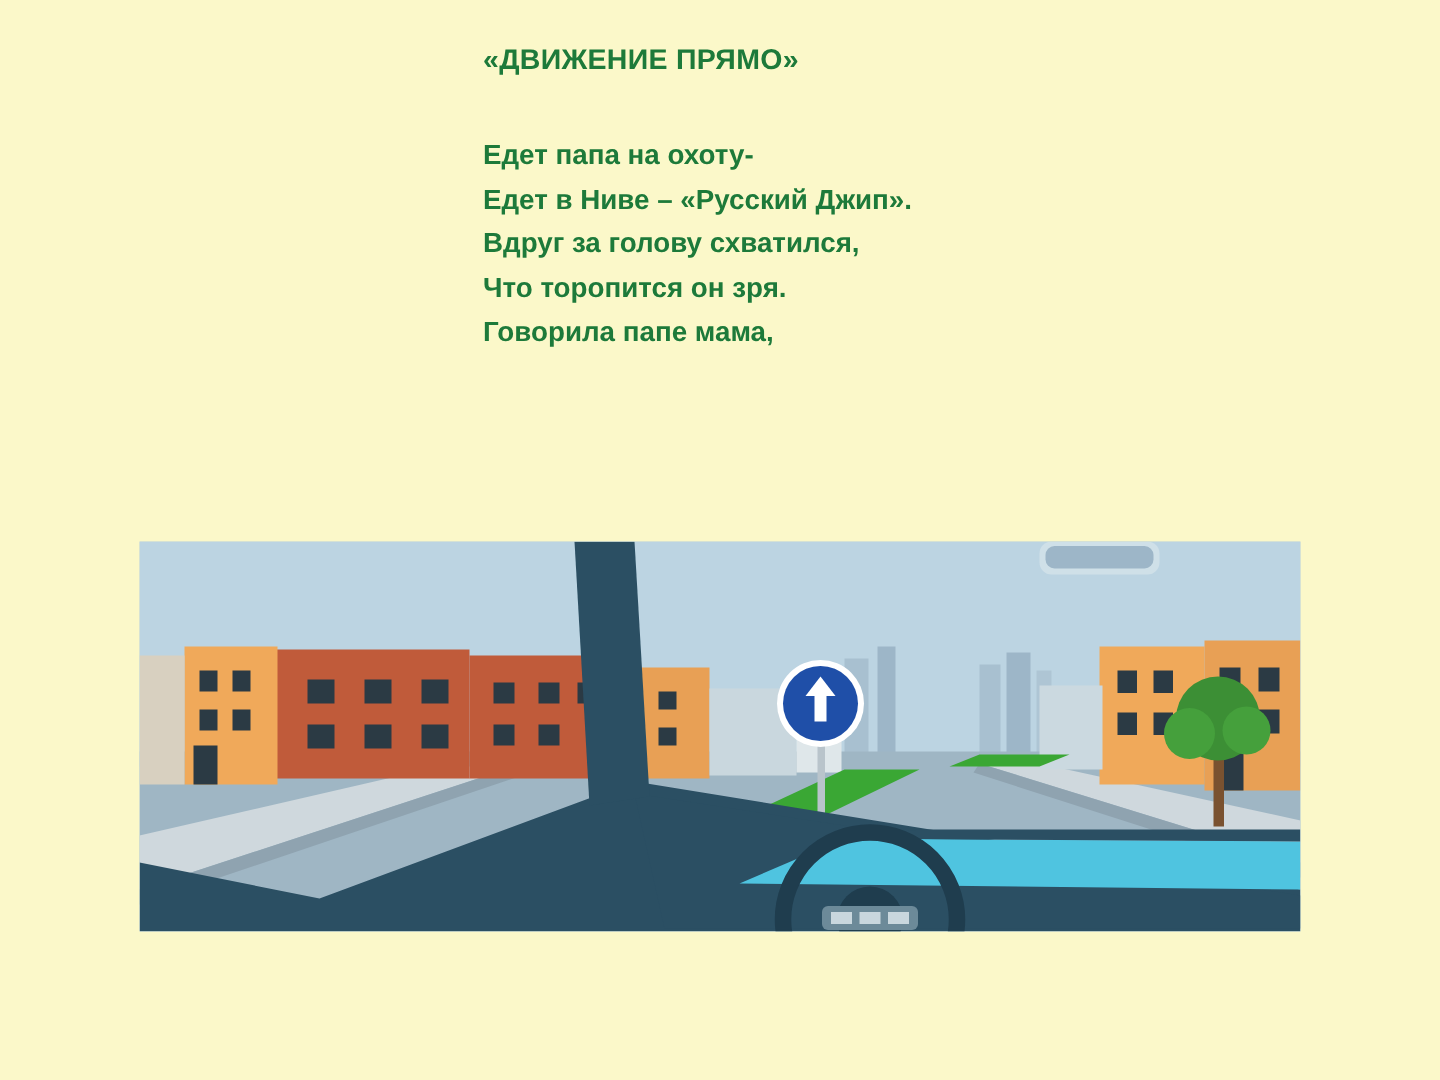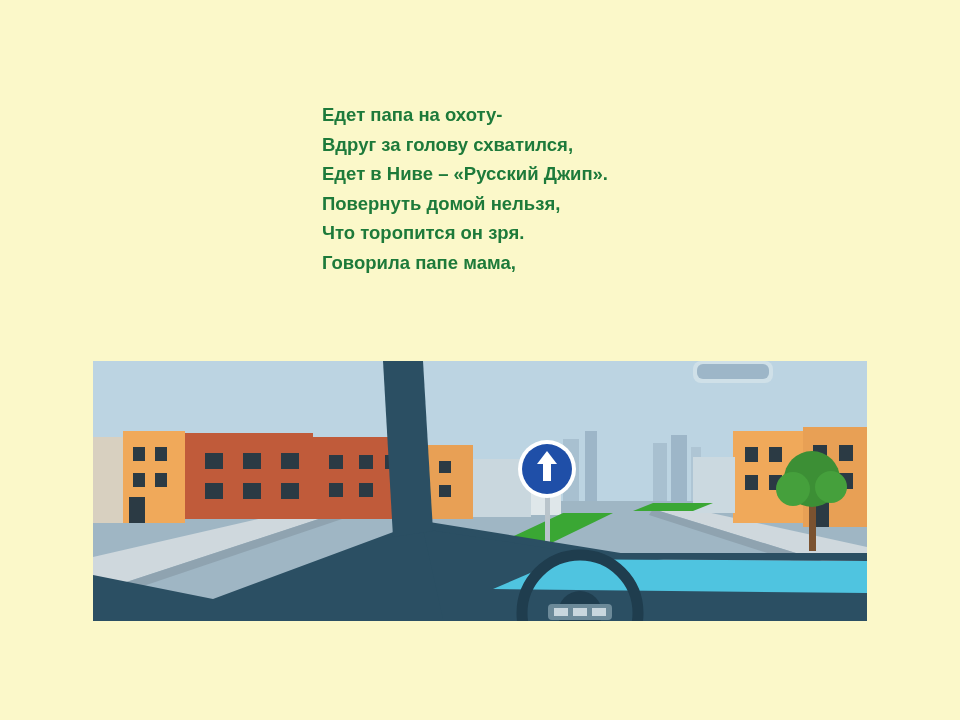--- a/index.html
+++ b/index.html
@@ -33,21 +33,20 @@
     white-space: nowrap;
   }
   #poem {
     position: absolute;
     left: 322px;
     top: 88px;
     font-size: 18.5px;
     font-weight: bold;
     color: #1d7a3a;
     line-height: 29.6px;
-    margin-top: 12px;
   }
   #poem .line {
     white-space: nowrap;
   }
   
   #picture {
     position: absolute;
     left: 93px;
     top: 361px;
     width: 774px;
@@ -57,26 +56,26 @@
   }
   #picture svg {
     display: block;
   }
 </style>
 </head>
 <body>
 
 <div id="slide">
 
+  <div id="title">«ДВИЖЕНИЕ ПРЯМО»</div>
 
   <div id="poem">
     <div class="line">Едет папа на охоту-</div>
+    <div class="line">Едет в Ниве – «Русский Джип».</div>
     <div class="line">Вдруг за голову схватился,</div>
-    <div class="line">Едет в Ниве – «Русский Джип».</div>
-    <div class="line">Повернуть домой нельзя,</div>
     <div class="line">Что торопится он зря.</div>
     <div class="line">Говорила папе мама,</div>
   </div>
 
   <div id="picture">
     <svg width="774" height="260" viewBox="0 0 774 260" xmlns="http://www.w3.org/2000/svg">
 
       <rect x="0" y="0" width="774" height="150" fill="#bcd4e2"></rect>
 
       <rect x="470" y="78" width="16" height="66" fill="#a8c0d0"></rect>

